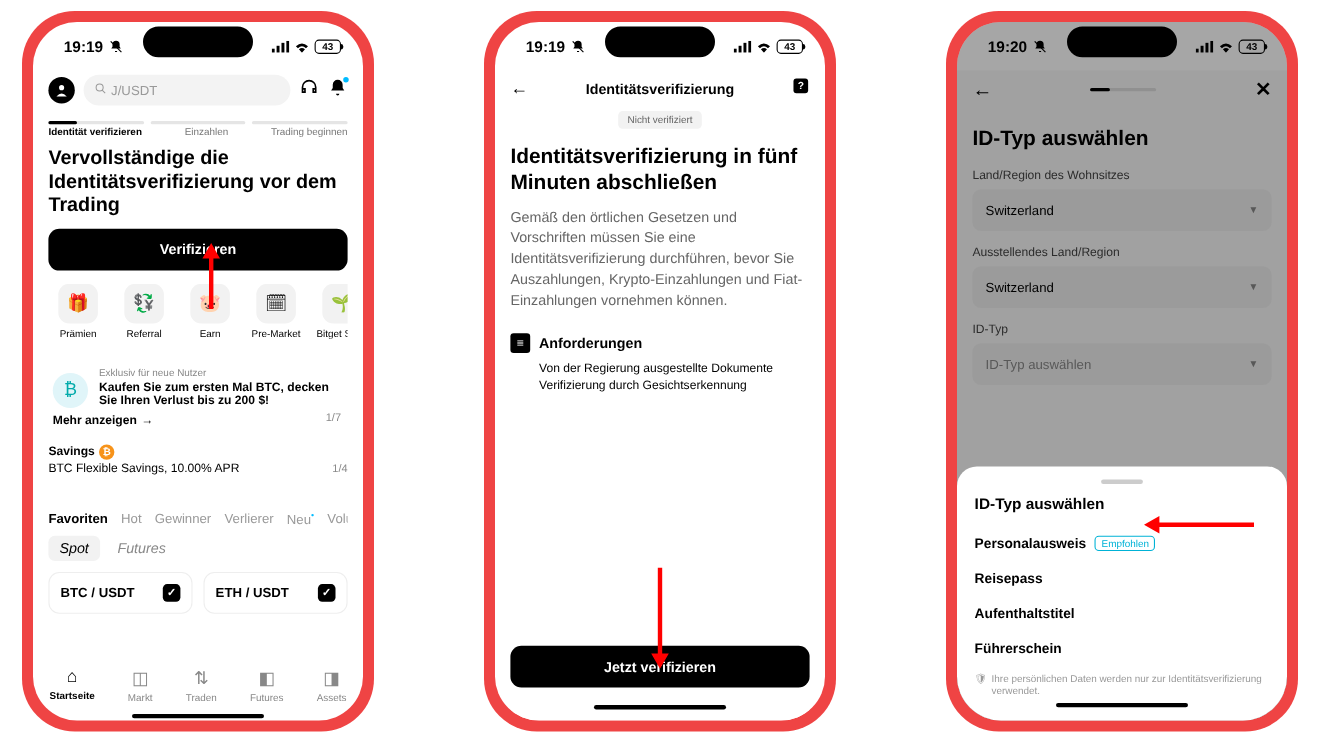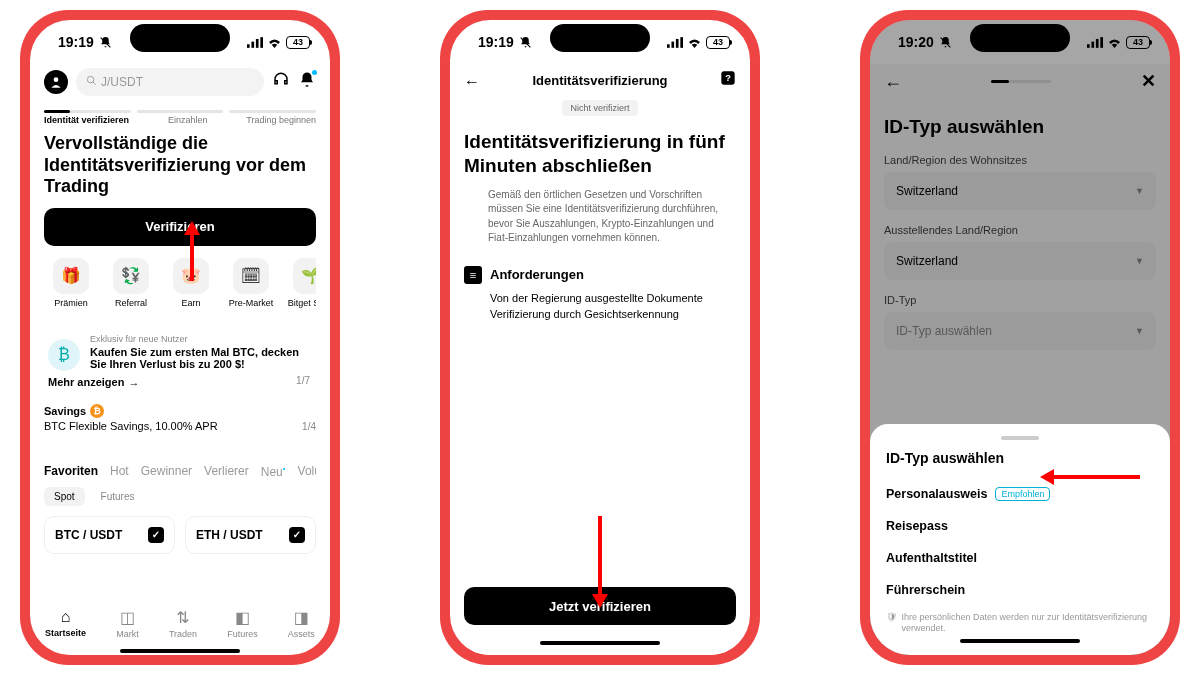--- a/index.html
+++ b/index.html
@@ -36,41 +36,41 @@
   .card-row { display: flex; gap: 10px; align-items:center; }
   .card-row .ic { width: 32px; height:32px; border-radius:50%; background:#e0f5f9; display:flex; align-items:center; justify-content:center; font-size:16px; color:#0aa; }
   .savings { font-size: 11px; font-weight: 600; margin-bottom: 2px; display:flex; align-items:center; gap:4px; }
   .savings .b { background:#f7931a; color:#fff; width:14px; height:14px; border-radius:50%; font-size:9px; display:inline-flex; align-items:center; justify-content:center; }
   .savings-sub { font-size: 11px; margin-bottom: 32px; position:relative; }
   .tabs1 { display: flex; gap: 12px; font-size: 12px; overflow:hidden; white-space:nowrap; }
   .tabs1 span { color: #999; }
   .tabs1 span.active { color: #000; font-weight: 700; }
   .tabs1 span.dot::after { content:'•'; color:#0bf; font-size:8px; vertical-align:super; }
   .subtabs { display: flex; gap: 6px; margin: 8px 0 10px; }
-  .subtab { background: #f2f2f2; padding: 4px 10px; border-radius: 6px; font-size: 10px; }
+  .subtab { background: #f2f2f2; padding: 4px 10px; border-radius: 6px; font-size: 13px; font-style: italic; }
   .subtab.plain { background: transparent; color: #888; }
   .pairs { display: flex; gap: 10px; }
   .pair { flex:1; border:1px solid #eee; border-radius:10px; padding:10px; display:flex; justify-content:space-between; align-items:center; font-size:12px; font-weight:600; }
   .chk { width:16px; height:16px; background:#000; border-radius:4px; color:#fff; font-size:10px; display:flex; align-items:center; justify-content:center; }
   .bottomnav { display:flex; justify-content:space-around; padding:8px 0 6px; border-top:0px solid #eee; }
   .bn { text-align:center; font-size:9px; color:#888; }
   .bn.active { color:#000; font-weight:600; }
   .bn .ni { font-size:16px; display:block; margin-bottom:2px; }
   .homebar { width:120px; height:4px; background:#000; border-radius:3px; margin:4px auto 2px; }
   .arrow { position:absolute; color:red; z-index:15; }
   .arrow svg { display:block; }
   
   
   .hdr2 { display:flex; align-items:center; justify-content:space-between; padding:6px 0; }
   .hdr2 .title { font-size:13px; font-weight:700; }
   .hdr2 .side { width:24px; font-size:16px; }
   .chip { display:inline-block; background:#f2f2f2; color:#666; font-size:9px; padding:3px 8px; border-radius:4px; margin:4px auto 14px; }
   .chip-wrap { text-align:center; }
   .h2 { font-size:19px; font-weight:800; line-height:1.25; margin-bottom:10px; }
-  .p2 { font-size:10px; color:#666; line-height:1.45; margin-bottom:20px;margin-left:24px; }
+  .p2 { font-size:13px; color:#666; line-height:1.45; margin-bottom:20px; }
   .req-head { display:flex; align-items:center; gap:8px; font-size:13px; font-weight:700; margin-bottom:8px; }
   .req-head .ri { width:18px; height:18px; background:#000; color:#fff; border-radius:3px; display:flex; align-items:center; justify-content:center; font-size:11px; }
   .req-item { font-size:11px; margin:4px 0 4px 26px; }
   .bottom-btn { position:absolute; bottom:0; left:14px; right:14px; padding-bottom:8px; background:#fff; }
   
   
   .screen3 { position:relative; }
   .p3-overlay { position:absolute; inset:0; background:rgba(0,0,0,0.35); z-index:5; }
   .hdr3 { display:flex; align-items:center; justify-content:space-between; padding:6px 0; position:relative; }
   .prog3 { width:60px; height:3px; background:#ddd; margin:0 auto; border-radius:2px; position:relative; }

